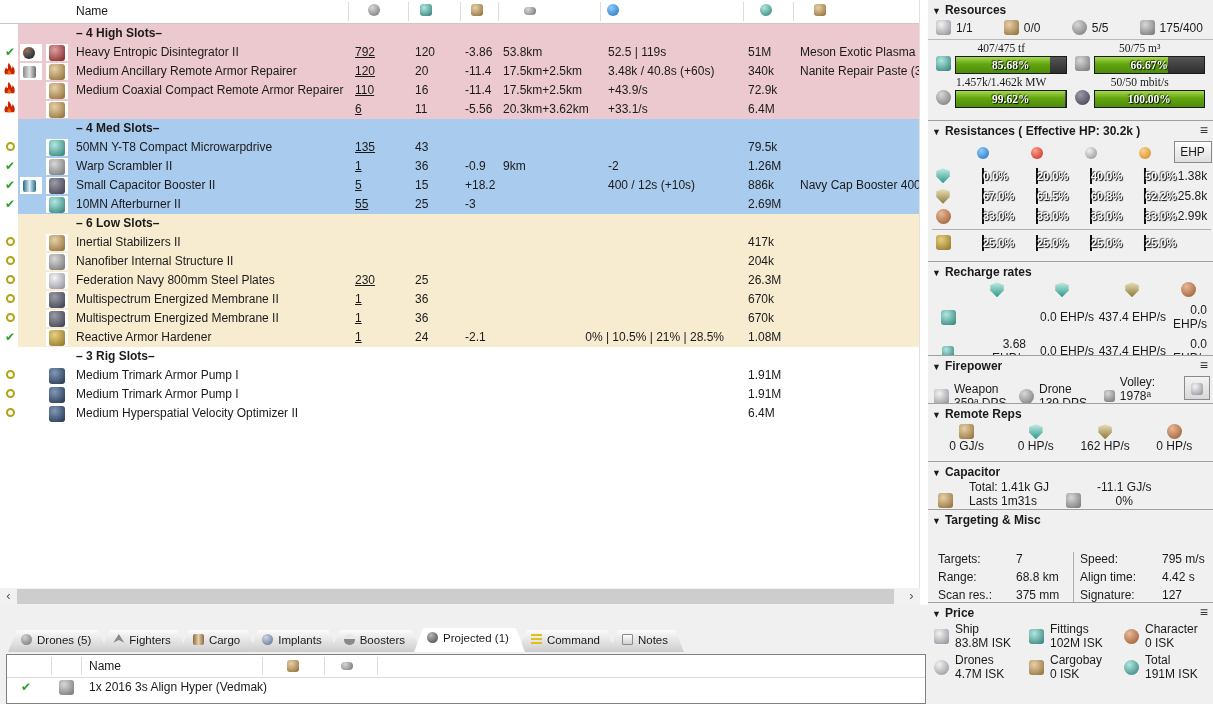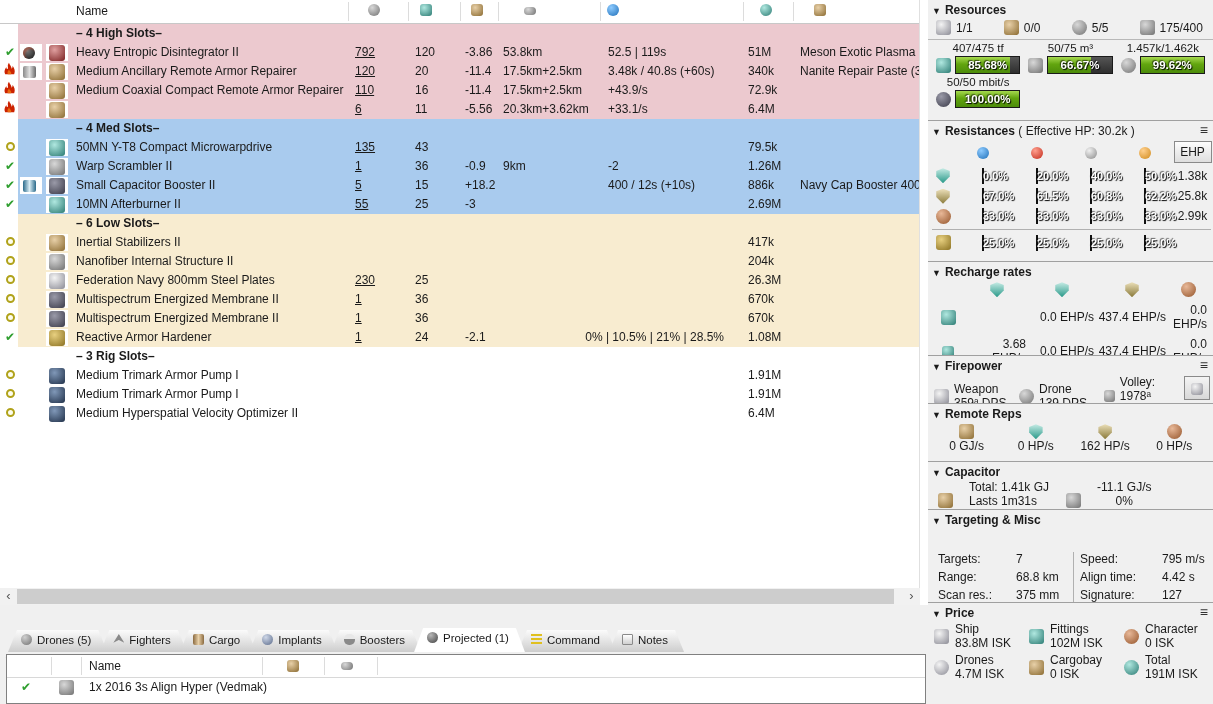--- a/index.html
+++ b/index.html
@@ -87,29 +87,29 @@
   #add-header { position:relative; height:23px; border-bottom:1px solid #d8d8d8; }
   #add-header .hsep { position:absolute; top:2px; bottom:2px; width:1px; background:#dcdcdc; }
   #add-row { position:relative; height:19px; line-height:19px; }
   #add-row span { position:absolute; white-space:nowrap; }
 
   
   #right-panel { position:absolute; left:928px; top:0; width:285px; height:704px; background:#f0f0f0; }
   .sec { position:relative; border-bottom:1px solid #a0a0a0; overflow:hidden; }
   .sec-head { position:relative; padding:3px 4px 1px 4px; font-weight:bold; }
   .sec-head .tri { font-size:9px; margin-right:4px; }
-  .sec-head .sub { font-weight:normal; }
+  .sec-head .sub { font-weight:bold; }
   .burger { position:absolute; right:5px; top:2px; font-size:14px; color:#333; line-height:14px; }
   
   #slots-row { display:flex; justify-content:space-between; padding:2px 10px 4px 8px; border-bottom:1px solid #b8b8b8; align-items:center; }
   #slots-row .grp { display:flex; align-items:center; gap:5px; }
-  #gauges { display:grid; grid-template-columns:1fr 1fr 1fr; padding:2px 4px; row-gap:2px; }
+  #gauges { display:grid; grid-template-columns:1fr 1fr; padding:2px 4px; row-gap:2px;font-family:Liberation Serif, serif; }
   .gcell { text-align:center; }
   .gcell .glabel { font-size:11.5px; height:14px; }
-  .gbar-row { display:flex; align-items:center; gap:4px; padding-left:4px; }
+  .gbar-row { display:flex; align-items:flex-start; gap:4px; padding-left:4px; }
   .gbar { position:relative; flex:1; height:18px; border:1px solid #1a1a1a; background:linear-gradient(#555,#2e2e2e); margin-right:4px; }
   .gbar .fill { position:absolute; left:0; top:0; bottom:0; background:linear-gradient(#a6d94e,#62a50f 45%,#4c8c0a); }
   .gbar .txt { position:absolute; inset:0; text-align:center; line-height:16px; color:#fff; font-weight:bold; font-size:11.5px;
                text-shadow:1px 1px 1px #000, -1px -1px 1px rgba(0,0,0,.6); }
   
   #res-grid { display:grid; grid-template-columns:26px 54px 54px 54px 54px 1fr; align-items:center; row-gap:5px; padding:2px 0 4px 2px; }
   #res-grid .colc { text-align:center; }
   .rbar { position:relative; width:50px; height:16px; border:1px solid #111; margin:0 auto; }
   .rbar .fill { position:absolute; left:0; top:0; bottom:0; }
   .rbar .txt { position:absolute; inset:0; text-align:center; line-height:15px; font-size:11px; font-weight:bold; color:#fff;

